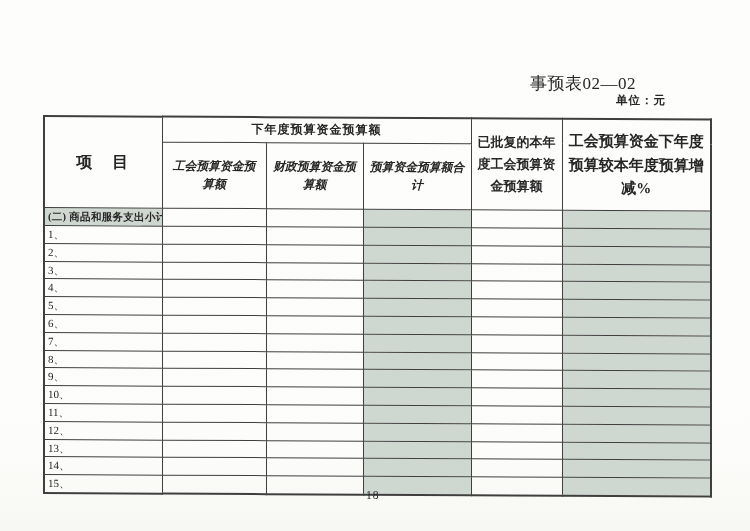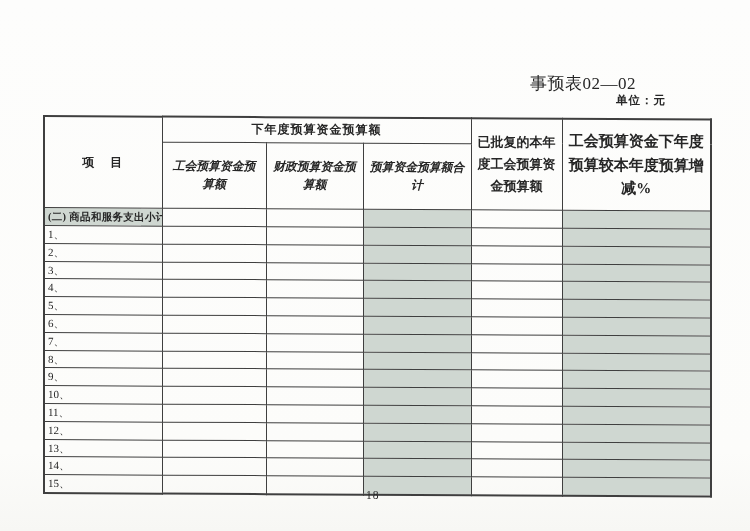--- a/index.html
+++ b/index.html
@@ -45,21 +45,21 @@
   table.budget th, table.budget td {
     border: 1px solid var(--line);
     overflow: hidden;
   }
   thead th {
     font-weight: bold; text-align: center; vertical-align: middle;
     background: transparent;
   }
   tr.hrow1 { height: 25px; }
   tr.hrow2 { height: 46px; }
-  .th-item   { font-size: 12px; letter-spacing: 2px; font-family: Liberation Serif, serif; }
+  .th-item   { font-size: 16px; letter-spacing: 2px; font-family: Liberation Serif, serif; }
   .th-group  { font-size: 12px; letter-spacing: 1px; }
   .th-sub    { font-size: 11.8px; padding: 14px 6px; line-height: 1.6; font-style: italic; }
   .th-approved { font-size: 13px; padding: 2px 1px; line-height: 1.7; margin-left: 32px; }
   .th-change { font-size: 15px; padding: 2px 0; line-height: 1.55; }
   tbody td {
     height: 17.8px;
     font-size: 11px;
     padding: 0 3px;
     vertical-align: middle;
   }

